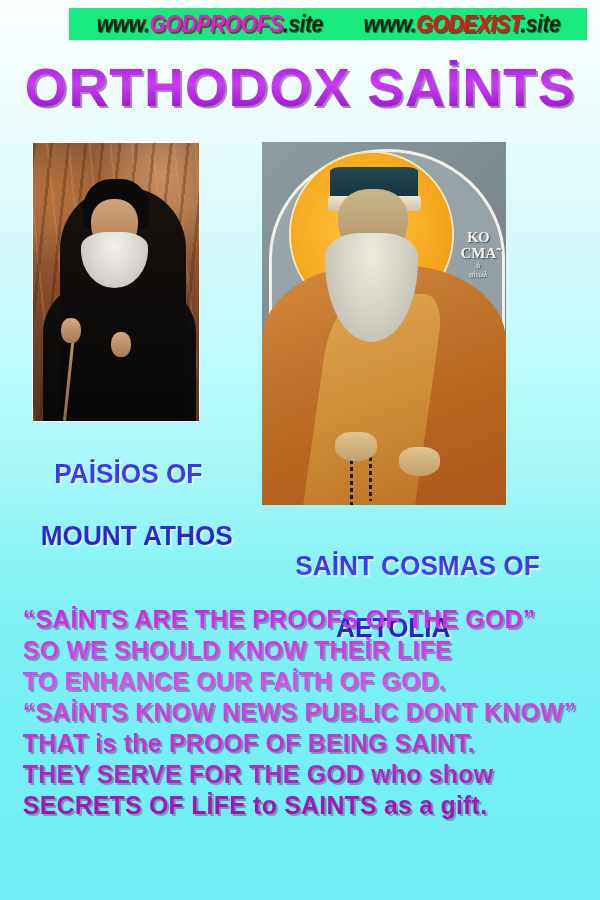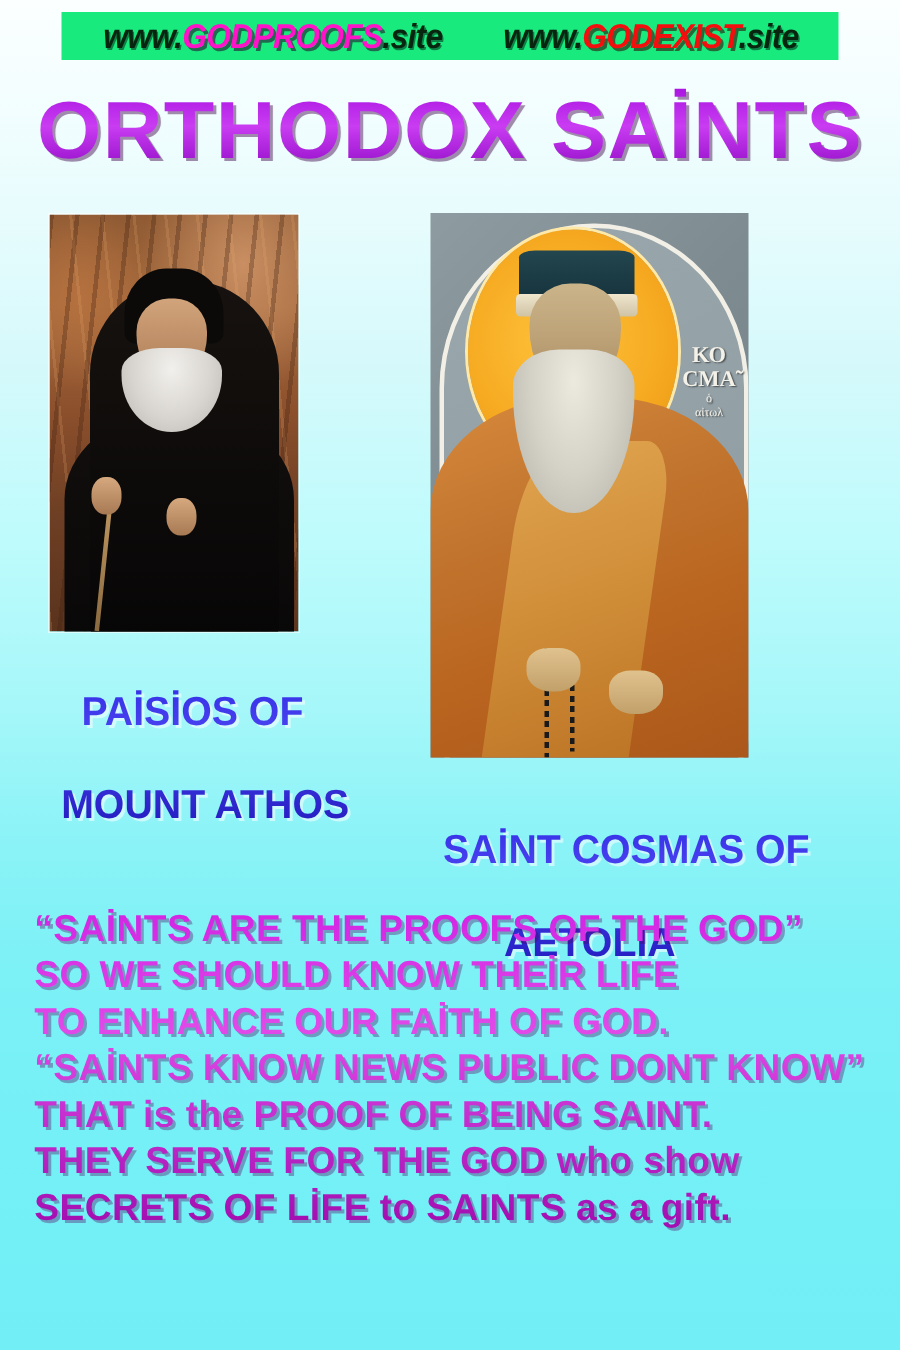--- a/index.html
+++ b/index.html
@@ -31,20 +31,21 @@
   }
 
   
   .banner {
     position: absolute;
     background: #19ea7e;
     display: flex;
     align-items: center;
     justify-content: center;
     white-space: nowrap;
+    margin-left: 28px;
   }
   #top-banner {
     left: 41px;
     top: 8px;
     width: 518px;
     height: 32px;
   }
   #bottom-banner {
     left: 137px;
     top: 864px;
@@ -180,23 +181,23 @@
     left: 21%;
     top: 66%;
     width: 3px;
     height: 34%;
     background: linear-gradient(to bottom, #c29a63, #8a6a40);
     transform: rotate(6deg);
   }
 
   #photo-cosmas {
     position: absolute;
-    left: 287px;
+    left: 262px;
     top: 142px;
-    width: 212px;
+    width: 244px;
     height: 363px;
     overflow: hidden;
     background: linear-gradient(135deg, #8e9ba0 0%, #7e8c92 40%, #6f7d84 100%);
   }
   #photo-cosmas .arch {
     position: absolute;
     left: 3%;
     top: 2%;
     width: 94%;
     height: 99%;

